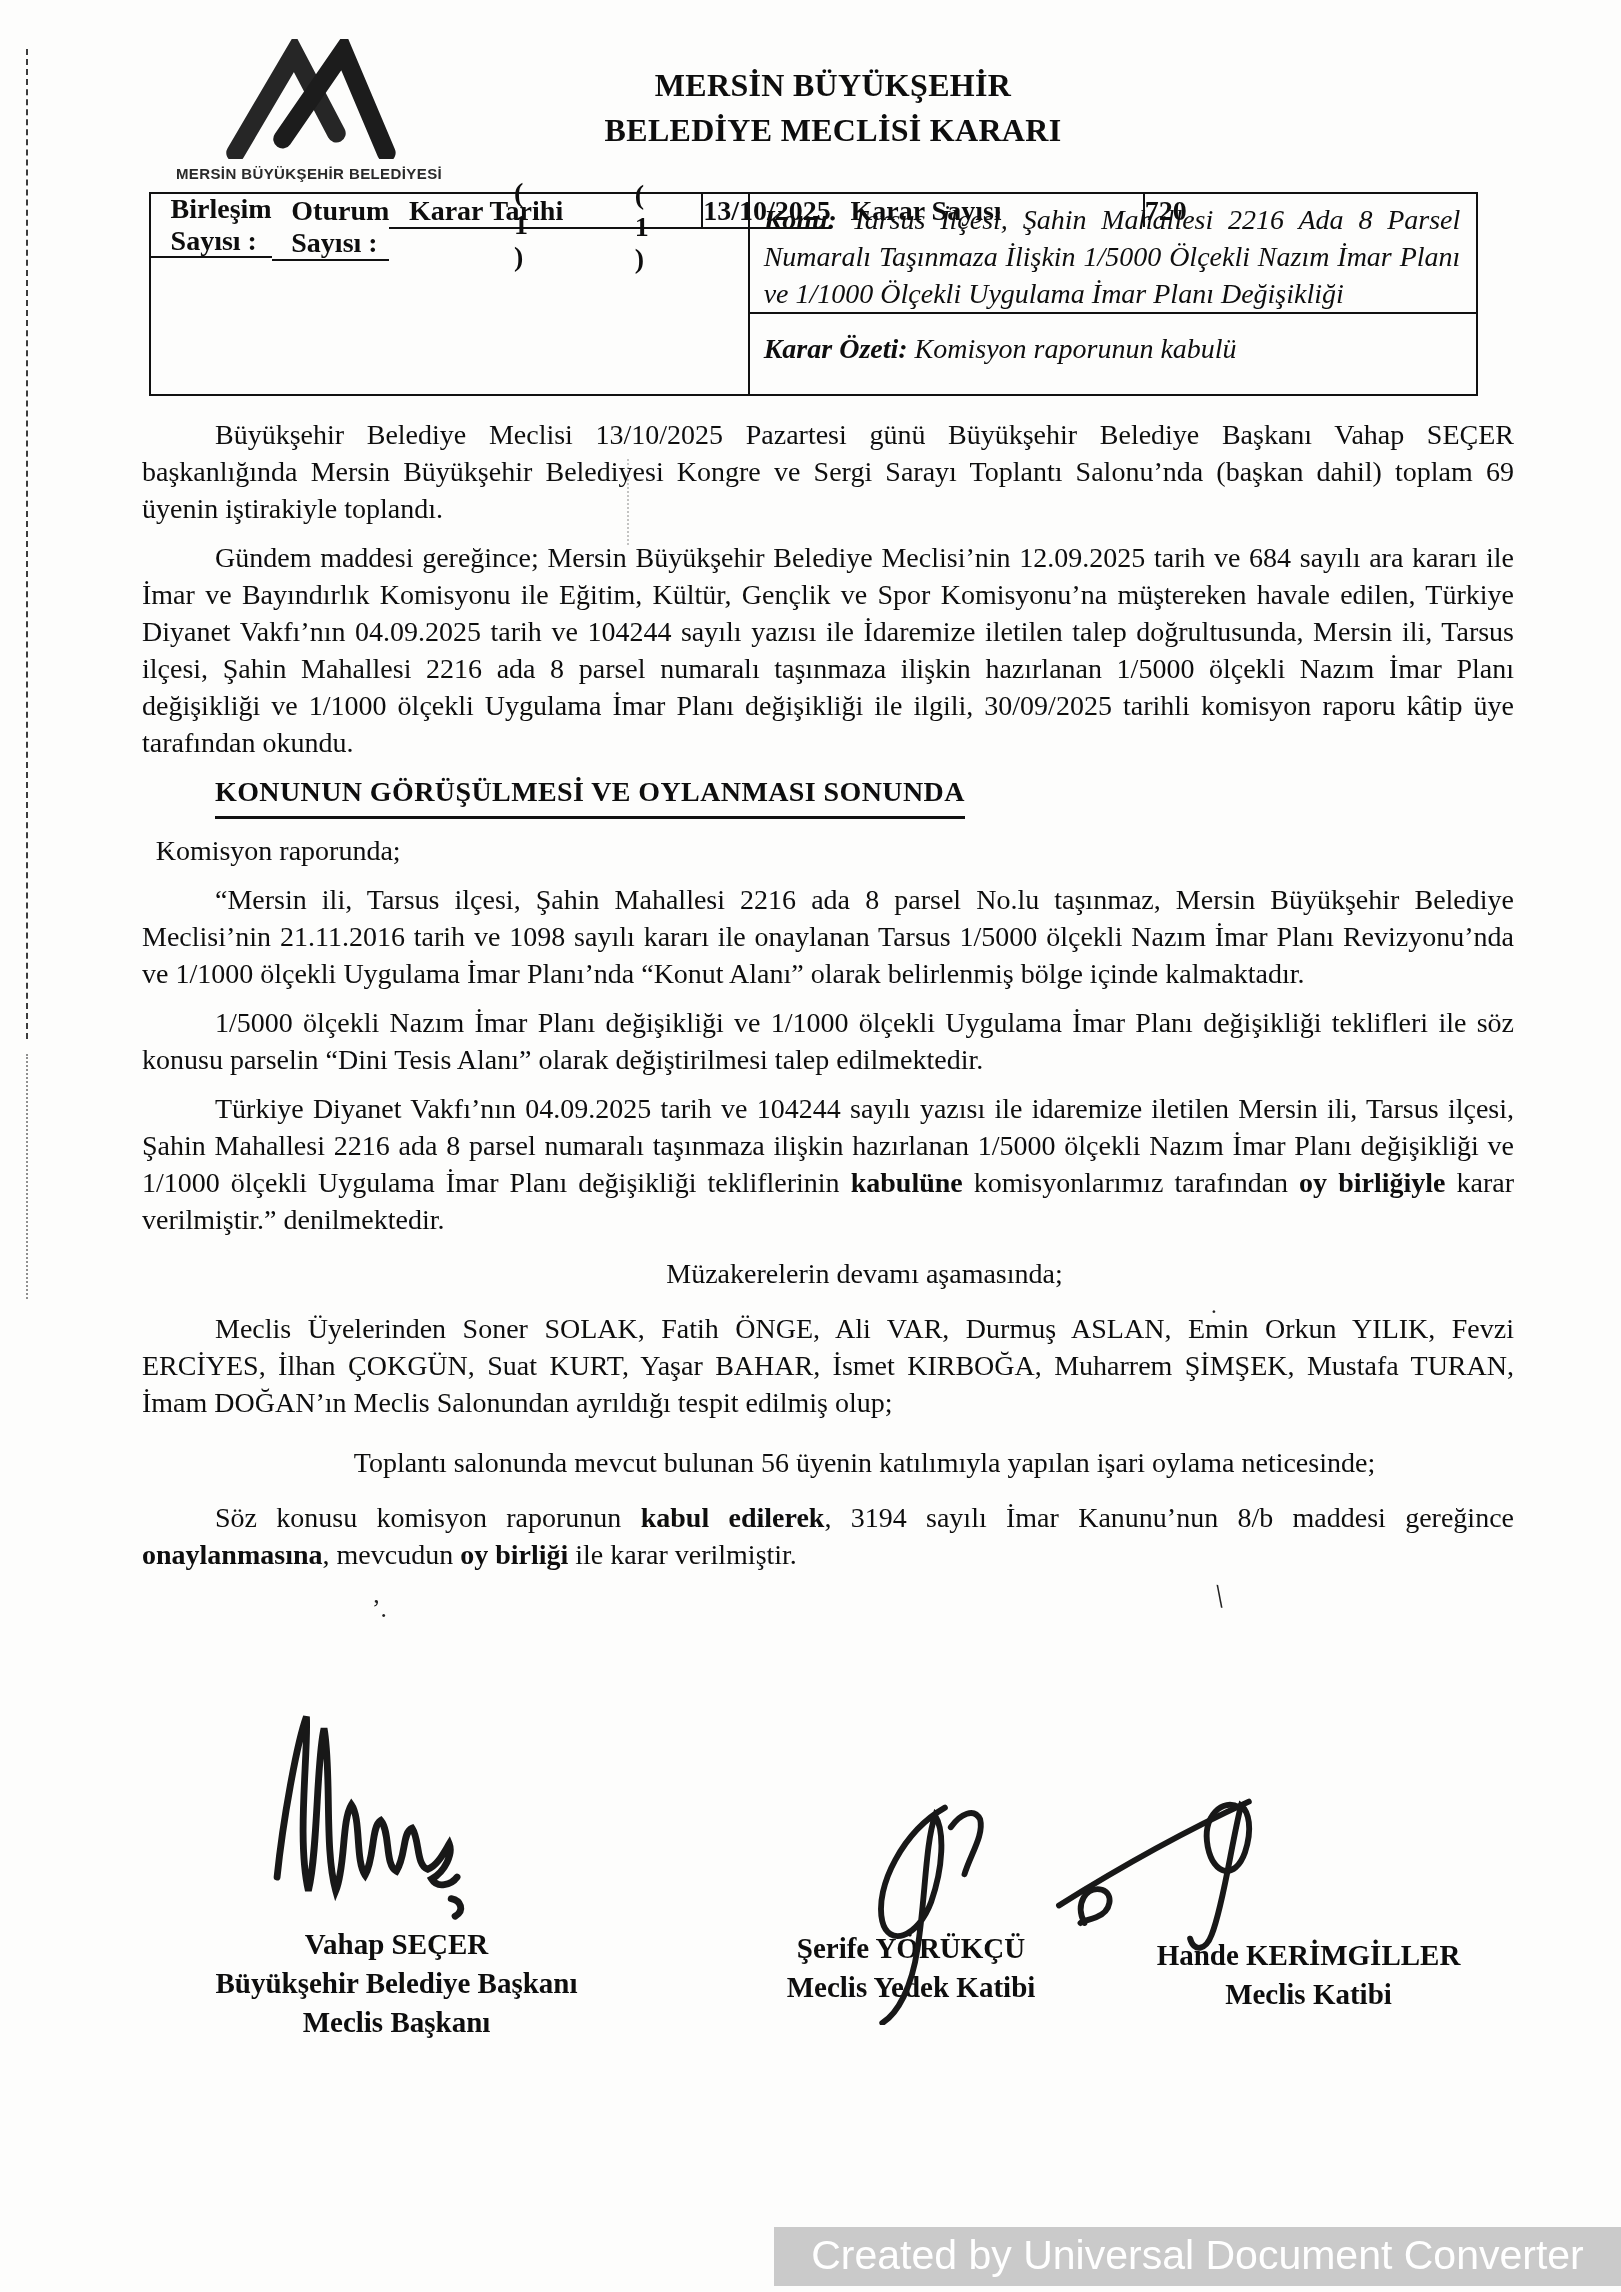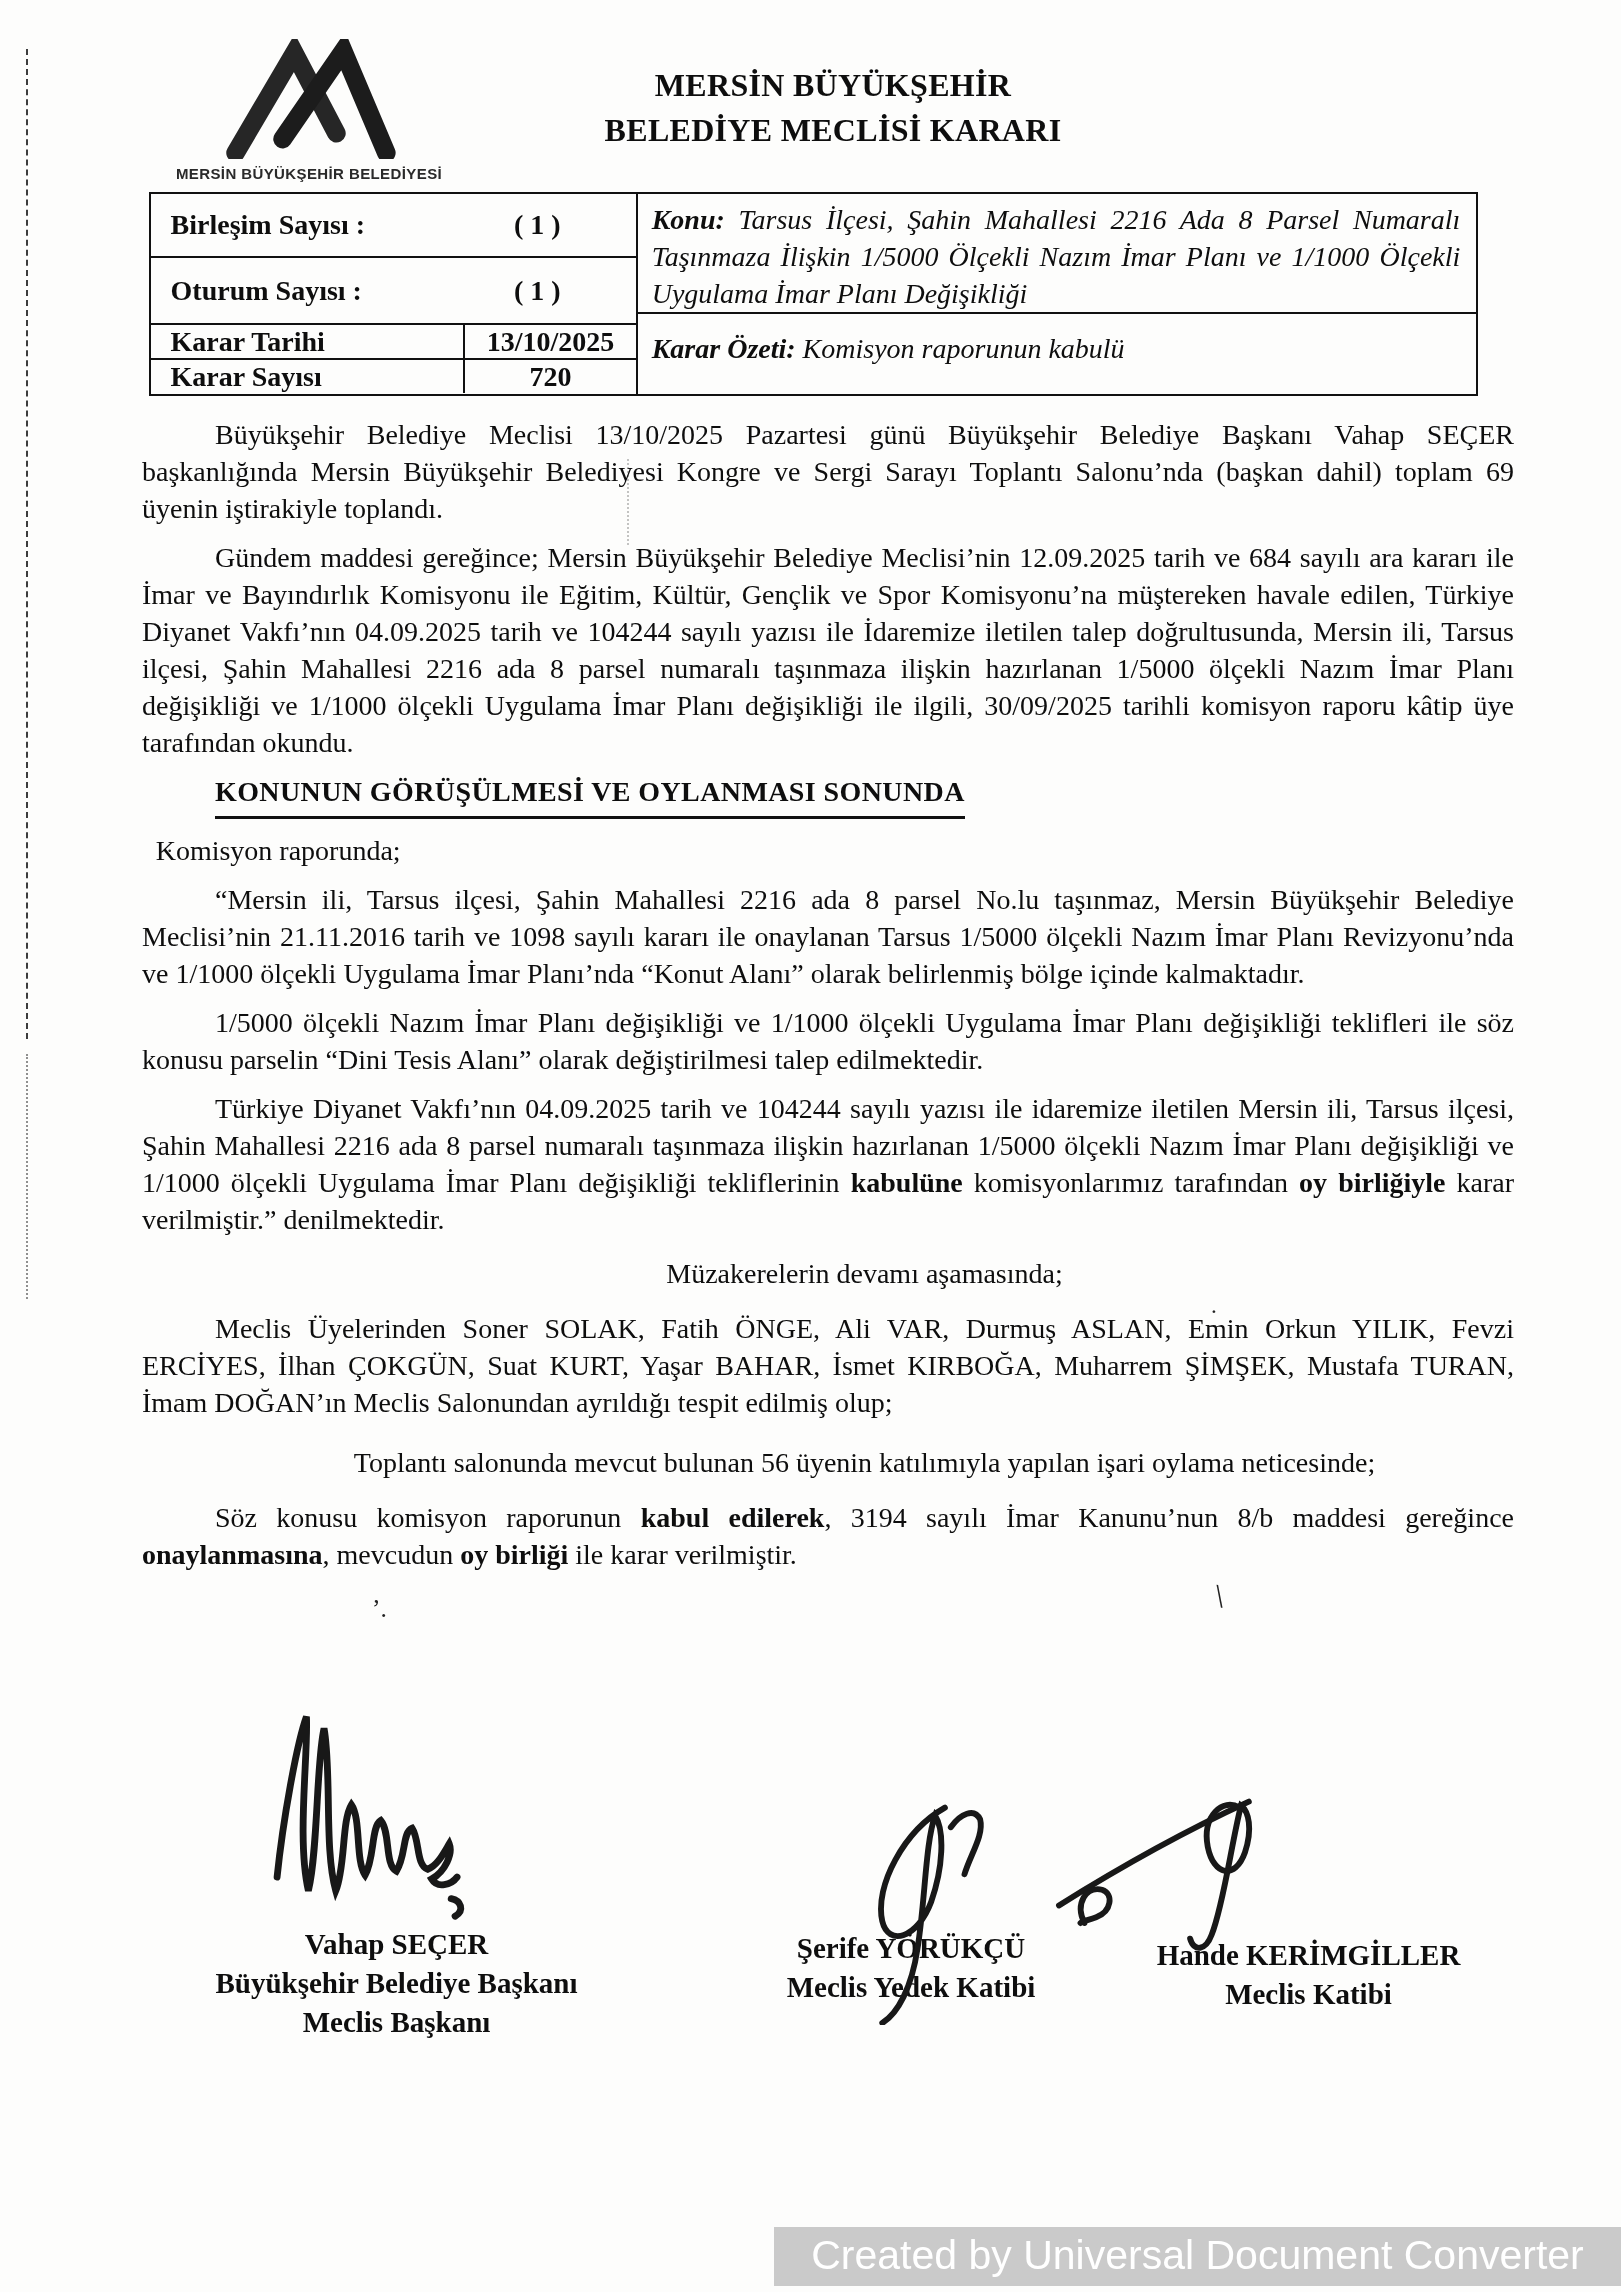--- a/index.html
+++ b/index.html
@@ -19,21 +19,21 @@
   .faint-dots{position:absolute;left:627px;top:459px;height:86px;width:0;border-left:2px dotted #8a8a8a;opacity:.5;}
   .stray{position:absolute;color:#222;font-size:25.5px;line-height:1;}
   
   .logo-wrap{position:absolute;left:157px;top:39px;width:304px;text-align:center;}
   .logo-caption{margin-top:2px;font-family:"Liberation Sans",sans-serif;font-weight:bold;font-size:15px;color:#2a2a2a;letter-spacing:0.4px;}
   .doc-title{position:absolute;left:431px;top:63px;width:804px;text-align:center;
     font-weight:bold;font-size:32px;line-height:45px;letter-spacing:0.3px;}
   
   .info-table{position:absolute;left:149px;top:192px;width:1329px;height:204px;
     border:2.9px solid #111;display:flex;box-sizing:border-box;font-size:28px;}
-  .it-left{width:485px;display:flex;flex-direction:column;box-sizing:border-box;}
+  .it-left{width:597px;display:flex;box-sizing:border-box;}
   .it-right{flex:1;border-left:2.9px solid #111;display:flex;flex-direction:column;box-sizing:border-box;font-style:italic;}
   .it-row{box-sizing:border-box;display:flex;align-items:center;}
   .it-row.r1{height:64px;border-bottom:2px solid #111;position:relative;}
   .it-row.r2{height:67px;border-bottom:2px solid #111;position:relative;}
   .it-row.r3{height:35px;border-bottom:2px solid #111;}
   .it-row.r4{height:33px;}
   .it-label{font-weight:bold;padding-left:19.6px;}
   .it-val-float{position:absolute;left:363px;font-weight:bold;}
   .it-cell-label{width:312px;font-weight:bold;padding-left:19.6px;box-sizing:border-box;}
   .it-cell-val{flex:1;border-left:2px solid #111;text-align:center;font-weight:bold;align-self:stretch;display:flex;align-items:center;justify-content:center;}

